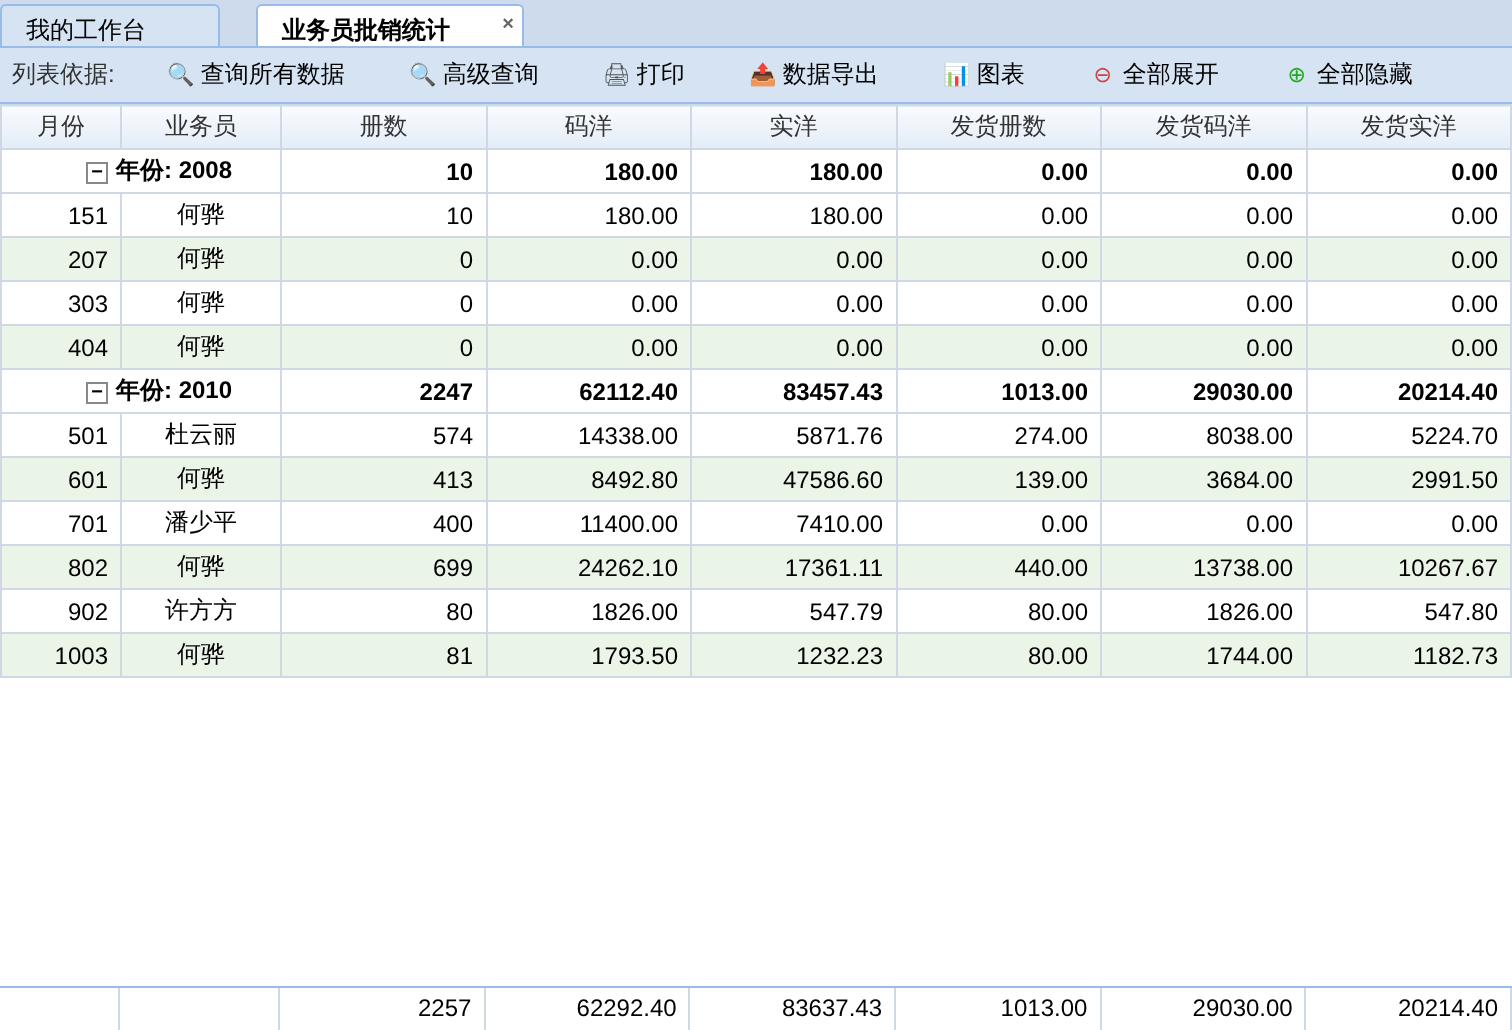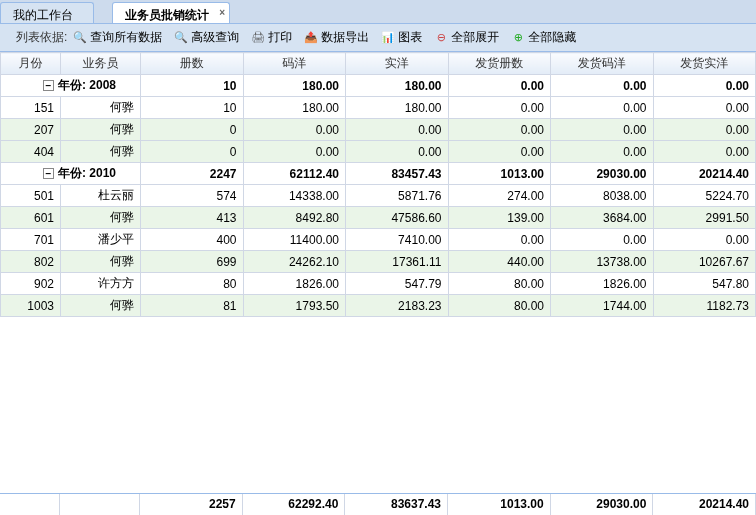--- a/index.html
+++ b/index.html
@@ -11,21 +11,21 @@
   height: 515px;
   overflow: hidden;
 }
 .tabs {
   display: flex;
   background: #cddbed;
   border-bottom: 1px solid #99bbe8;
   height: 24px;
 }
 .tab {
-  padding: 4px 20px 4px 12px;
+  padding: 4px 36px 4px 12px;
   border: 1px solid #99bbe8;
   border-bottom: none;
   margin-right: 2px;
   margin-top: 2px;
   background: #d6e3f2;
   border-radius: 3px 3px 0 0;
   position: relative;
   cursor: pointer;
 }
 .tab.active {
@@ -39,22 +39,22 @@
   top: 4px;
   font-size: 10px;
   color: #666;
   cursor: pointer;
 }
 .toolbar {
   display: flex;
   align-items: center;
   background: #d6e3f2;
   border-bottom: 1px solid #99bbe8;
-  padding: 3px 16px;
-  gap: 0;
+  padding: 3px 6px;
+  gap: 20px;
   height: 28px;
 }
 .toolbar-label { color: #333; }
 .dropdown {
   display: flex;
   align-items: center;
   border: 1px solid #99bbe8;
   background: #fff;
   height: 20px;
   border-radius: 2px;
@@ -110,21 +110,21 @@
   overflow: hidden;
   white-space: nowrap;
 }
 th {
   background: linear-gradient(#f9fbfe, #e3ecf7);
   text-align: center;
   font-weight: normal;
   color: #333;
 }
 .col-month { width: 60px; text-align: right; }
-.col-sales { width: 80px; text-align: right; }
+.col-sales { width: 80px; text-align: center; }
 .col-num { text-align: right; }
 .group-row td {
   background: #fff;
   font-weight: bold;
 }
 .group-cell {
   text-align: left !important;
   padding-left: 42px;
 }
 .expand-icon {
@@ -144,21 +144,21 @@
 .footer {
   display: flex;
   border-top: 1px solid #99bbe8;
   background: #fff;
   height: 22px;
 }
 .footer-cell {
   border-right: 1px solid #d0d7e5;
   padding: 3px 6px;
   text-align: right;
-  font-weight: bold;
+  font-weight: normal;
 }
 </style>
 </head>
 <body>
 
 <div class="tabs">
   <div class="tab">
     <span>我的工作台</span>
   </div>
   <div class="tab active">
@@ -246,20 +246,30 @@
         <tr class="even">
           <td class="col-month">207</td>
           <td class="col-sales">何骅</td>
           <td class="col-num">0</td>
           <td class="col-num">0.00</td>
           <td class="col-num">0.00</td>
           <td class="col-num">0.00</td>
           <td class="col-num">0.00</td>
           <td class="col-num">0.00</td>
         </tr>
+        <tr class="odd">
+          <td class="col-month">303</td>
+          <td class="col-sales">何骅</td>
+          <td class="col-num">0</td>
+          <td class="col-num">0.00</td>
+          <td class="col-num">0.00</td>
+          <td class="col-num">0.00</td>
+          <td class="col-num">0.00</td>
+          <td class="col-num">0.00</td>
+        </tr>
         <tr class="even">
           <td class="col-month">404</td>
           <td class="col-sales">何骅</td>
           <td class="col-num">0</td>
           <td class="col-num">0.00</td>
           <td class="col-num">0.00</td>
           <td class="col-num">0.00</td>
           <td class="col-num">0.00</td>
           <td class="col-num">0.00</td>
         </tr>
@@ -320,21 +330,21 @@
           <td class="col-num">547.79</td>
           <td class="col-num">80.00</td>
           <td class="col-num">1826.00</td>
           <td class="col-num">547.80</td>
         </tr>
         <tr class="even">
           <td class="col-month">1003</td>
           <td class="col-sales">何骅</td>
           <td class="col-num">81</td>
           <td class="col-num">1793.50</td>
-          <td class="col-num">2183.23</td>
+          <td class="col-num">1232.23</td>
           <td class="col-num">80.00</td>
           <td class="col-num">1744.00</td>
           <td class="col-num">1182.73</td>
         </tr>
       </tbody>
 </table>
 </div>
 
 <div class="footer">
   <div class="footer-cell" style="width:60px"></div>

